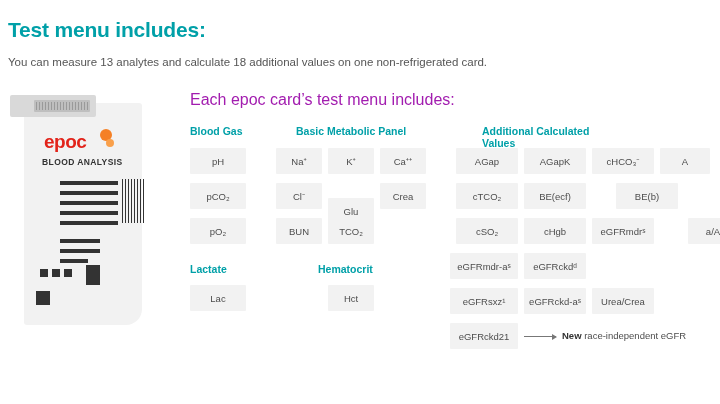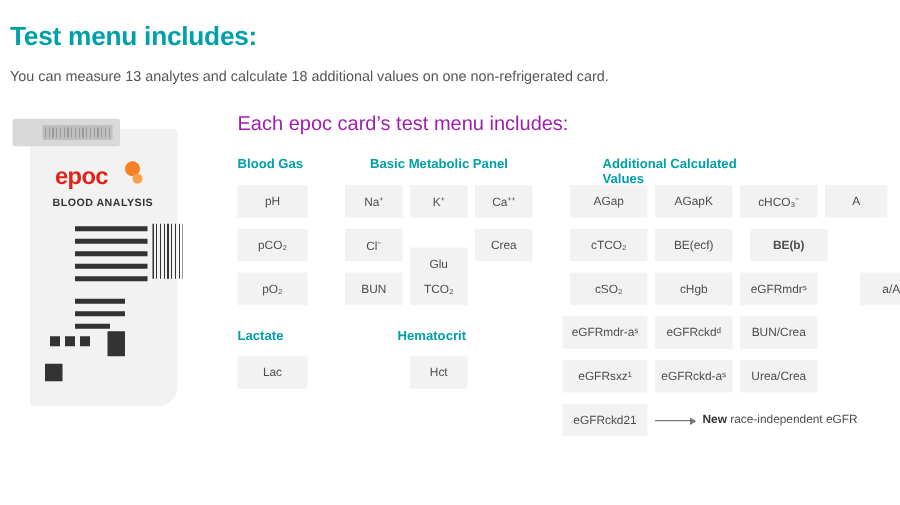--- a/index.html
+++ b/index.html
@@ -247,30 +247,29 @@
 
   <div class="col-head" style="left:482px; top:125px;">Additional Calculated Values</div>
 
   <div class="cell" style="left:524px; top:148px; width:62px; height:26px;">AGapK</div>
   <div class="cell" style="left:456px; top:148px; width:62px; height:26px;">AGap</div>
   <div class="cell" style="left:592px; top:148px; width:62px; height:26px;">cHCO₃⁻</div>
   <div class="cell" style="left:660px; top:148px; width:50px; height:26px;">A</div>
 
   <div class="cell" style="left:456px; top:183px; width:62px; height:26px;">cTCO₂</div>
   <div class="cell" style="left:524px; top:183px; width:62px; height:26px;">BE(ecf)</div>
-  <div class="cell" style="left:600px; top:183px; width:62px; height:26px;font-weight:bold;">BE(b)</div>
+  <div class="cell" style="left:616px; top:183px; width:62px; height:26px;">BE(b)</div>
 
   <div class="cell" style="left:456px; top:218px; width:62px; height:26px;">cSO₂</div>
   <div class="cell" style="left:524px; top:218px; width:62px; height:26px;">cHgb</div>
   <div class="cell" style="left:592px; top:218px; width:62px; height:26px;">eGFRmdrˢ</div>
   <div class="cell" style="left:688px; top:218px; width:50px; height:26px;">a/A</div>
 
   <div class="cell" style="left:450px; top:253px; width:68px; height:26px;">eGFRmdr-aˢ</div>
   <div class="cell" style="left:524px; top:253px; width:62px; height:26px;">eGFRckdᵈ</div>
-  <div class="cell" style="left:592px; top:253px; width:62px; height:26px;">BUN/Crea</div>
 
   <div class="cell" style="left:450px; top:288px; width:68px; height:26px;">eGFRsxz¹</div>
   <div class="cell" style="left:524px; top:288px; width:62px; height:26px;">eGFRckd-aˢ</div>
   <div class="cell" style="left:592px; top:288px; width:62px; height:26px;">Urea/Crea</div>
 
   <div class="cell" style="left:450px; top:323px; width:68px; height:26px;">eGFRckd21</div>
 
   <div class="arrow" style="left:524px; top:336px; width:32px;"></div>
   <div class="note" style="left:562px; top:330px;">
     <b>New</b>

